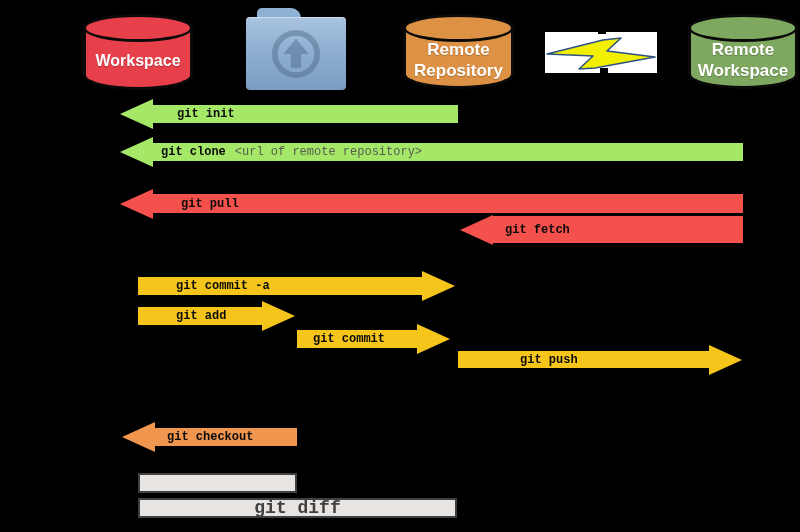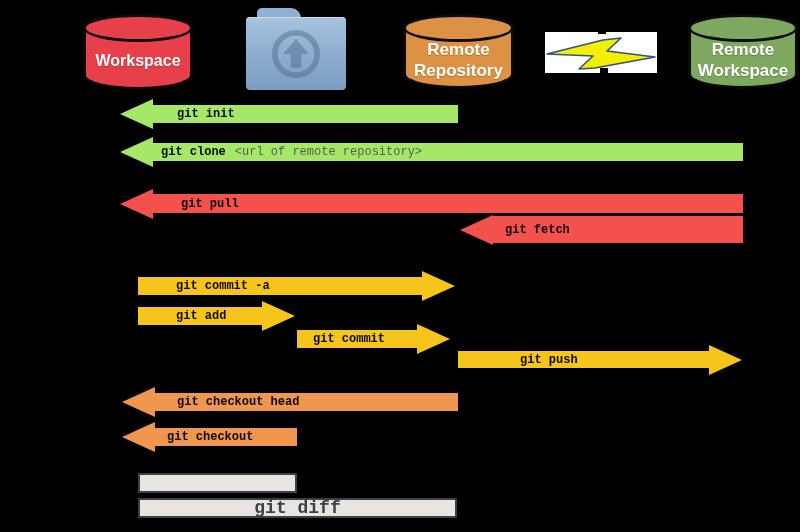--- a/index.html
+++ b/index.html
@@ -148,24 +148,20 @@
   <div class="arrow" style="left: 297px; top: 330px; width: 120px; --c: #f6c51b;">
     <div class="head-r"></div>
     <div class="lbl" style="left:16px;">git commit</div>
   </div>
 
   <div class="arrow" style="left: 458px; top: 351px; width: 251px; height: 17px; --c: #f6c51b;">
     <div class="head-r"></div>
     <div class="lbl" style="left:46px;margin-left:16px;">git push</div>
   </div>
 
-  <div class="arrow" style="left: 155px; top: 393px; width: 303px; --c: #f0964f;">
-    <div class="head-l"></div>
-    <div class="lbl" style="left:22px;">git checkout head</div>
-  </div>
 
   <div class="arrow" style="left: 155px; top: 428px; width: 142px; --c: #f0964f;">
     <div class="head-l"></div>
     <div class="lbl" style="left:12px;">git checkout</div>
   </div>
 
   <div class="bar" style="left:138px; top:473px; width:159px;">
     <span></span>
   </div>
   <div class="bar" style="left:138px; top:498px; width:319px;">

